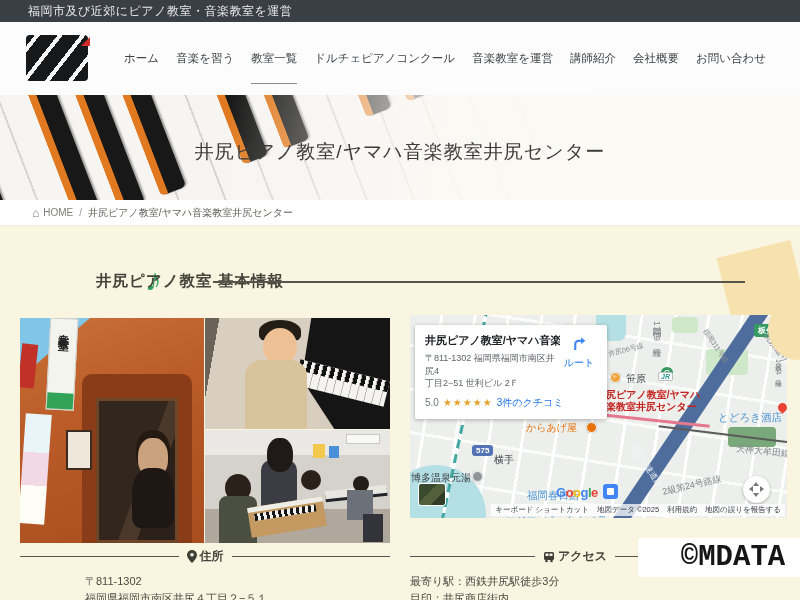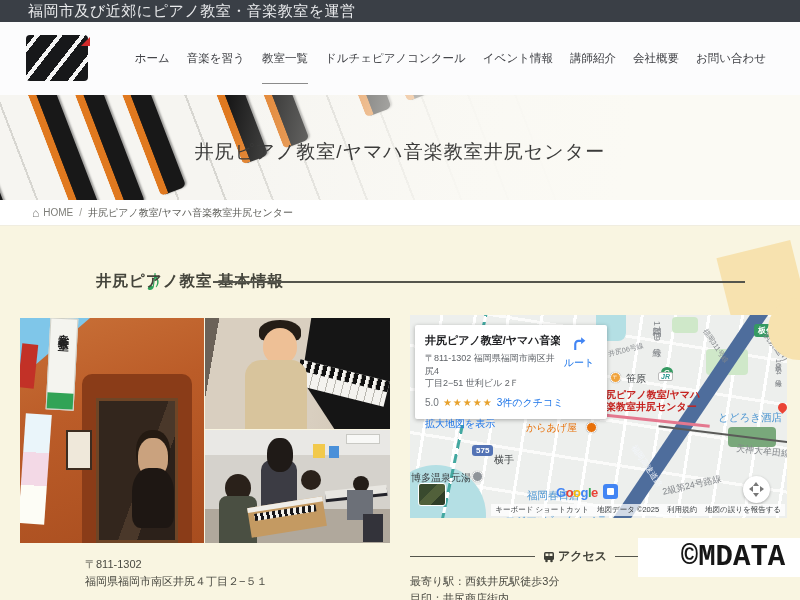--- a/index.html
+++ b/index.html
@@ -2,21 +2,21 @@
 <html><head>
 <meta charset="utf-8">
 <style>
   * { margin:0; padding:0; box-sizing:border-box; }
   html,body { width:800px; height:600px; }
   body { font-family:"Liberation Sans","DejaVu Sans",sans-serif; }
   .page { position:relative; width:800px; height:600px; overflow:hidden; background:#f9f5e1; }
 
   
   .topbar { position:absolute; left:0; top:0; width:800px; height:22px; background:#3a3f46; display:flex; align-items:center; }
-  .topbar span { color:#e9eaec; font-size:15px; margin-left:28px; letter-spacing:.5px; }
+  .topbar span { color:#e9eaec; font-size:12px; margin-left:28px; letter-spacing:.5px; }
 
   
   .header { position:absolute; left:0; top:22px; width:800px; height:73px; background:#fcfcfd; }
   .logo { position:absolute; left:26px; top:7px; width:175px; height:60px; display:flex; cursor:pointer; }
   .logo-mark { position:relative; width:62px; height:46px; margin-top:6px; background:#17181a; border-radius:4px;
      background-image:repeating-linear-gradient(128deg,#17181a 0 7px,#f5f5f5 7px 11px,#17181a 11px 18px); }
   .logo-mark i { position:absolute; right:-2px; top:2px; width:0; height:0; border-left:9px solid transparent; border-top:9px solid #d22b2b; transform:rotate(90deg); }
   .logo-text { margin-left:6px; display:flex; flex-direction:column; justify-content:center; }
   .logo-music { font-size:15px; font-weight:bold; letter-spacing:7px; line-height:15px; }
   .logo-school { font-size:19px; font-weight:bold; color:#202124; letter-spacing:3.5px; line-height:20px; }
@@ -173,21 +173,21 @@
     <div class="logo">
       <div class="logo-mark">
           <i></i>
         </div>
     </div>
     <nav class="nav">
       <div class="nav-item">ホーム</div>
         <div class="nav-item">音楽を習う</div>
         <div class="nav-item active">教室一覧</div>
         <div class="nav-item">ドルチェピアノコンクール</div>
-        <div class="nav-item">イベント情報</div>
+        <div class="nav-item">音楽教室を運営</div>
         <div class="nav-item">講師紹介</div>
         <div class="nav-item">会社概要</div>
         <div class="nav-item">お問い合わせ</div>
     </nav>
   </div>
 
   <div class="hero">
     <div class="keys">
       <div class="bkey" style="left:72px"></div>
       <div class="bkey" style="left:160px"></div>
@@ -306,21 +306,20 @@
           <path d="M4 14 V8.5 a3 3 0 0 1 3-3 h4" fill="none" stroke="#4285f4" stroke-width="2"></path>
           <path d="M9.5 2.2 L13.5 5.5 L9.5 8.8 Z" fill="#4285f4"></path>
         </svg>
         <span>ルート</span>
       </div>
       <div class="mc-rating">
         <span class="mc-score">5.0</span>
         <span class="mc-stars">★★★★★</span>
         <span class="mc-reviews">3件のクチコミ</span>
       </div>
-      <div class="mc-expand">拡大地図を表示</div>
     </div>
 
     <div class="sat-thumb"></div>
     <div class="pan-ctrl">
       <s class="up"></s>
         <s class="down"></s>
         <s class="lf"></s>
         <s class="rt"></s>
     </div>
     <div class="blue-ic"></div>
@@ -329,20 +328,29 @@
     </div>
     <div class="attrib">
       <span class="lk">キーボード ショートカット</span>
       <span>地図データ ©2025</span>
       <span class="lk">利用規約</span>
       <span class="lk">地図の誤りを報告する</span>
     </div>
   </div>
 
   <div class="info-col addr-col">
+    <div class="info-head">
+      <span class="ih">
+        <svg width="10" height="13" viewBox="0 0 10 13">
+          <path d="M5 0 a5 5 0 0 1 5 5 c0 3.5-5 8-5 8 S0 8.5 0 5 a5 5 0 0 1 5-5 Z" fill="#3f3f37"></path>
+          <circle cx="5" cy="4.8" r="1.8" fill="#f9f5e1"></circle>
+        </svg>
+        <span>住所</span>
+      </span>
+    </div>
     <div class="addr-body">
       <div>〒811-1302</div>
       <div>福岡県福岡市南区井尻４丁目２−５１</div>
     </div>
   </div>
 
   <div class="info-col acc-col">
     <div class="info-head">
       <span class="ih">
         <svg width="12" height="12" viewBox="0 0 12 12">

